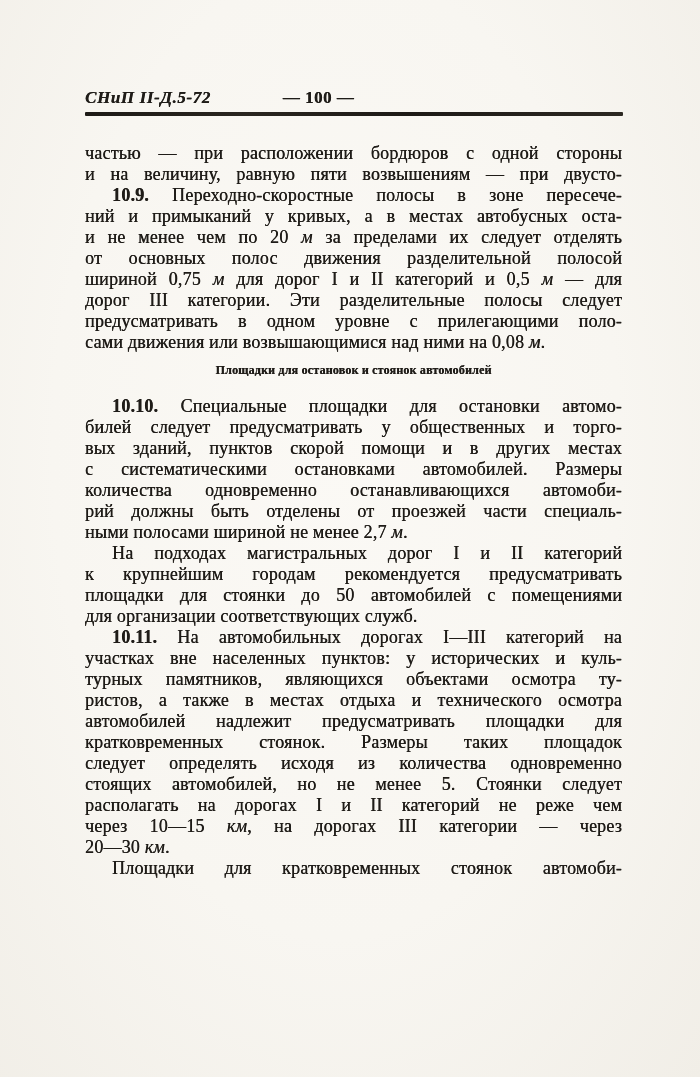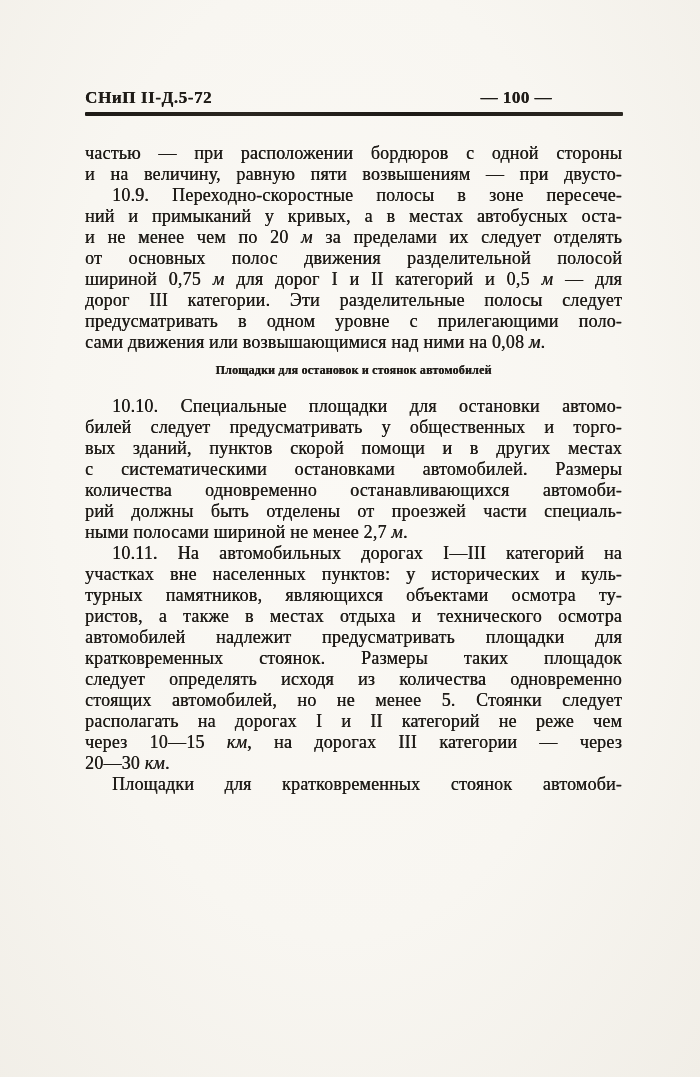--- a/index.html
+++ b/index.html
@@ -32,27 +32,28 @@
     font-size: 17px;
     line-height: 20px;
     font-weight: bold;
   }
   .doc-code {
     position: absolute;
     left: 0;
     top: 0;
     letter-spacing: 0.6px;
     white-space: nowrap;
+    font-style: italic;
   }
   .page-num {
     position: absolute;
     left: 0;
     right: 70px;
     top: 0;
-    text-align: right;
+    text-align: center;
     letter-spacing: 0.5px;
   }
   .rule {
     position: absolute;
     left: 85px;
     top: 112px;
     width: 538px;
     height: 4px;
     background: linear-gradient(90deg, #1d1a16 0%, #2a2620 30%, #1d1a16 60%, #2c2822 100%);
     border-radius: 1px;
@@ -75,21 +76,21 @@
     height: 21px;
     overflow: hidden;
   }
   .line.last {
     text-align-last: left;
   }
   .line.indent {
     text-indent: 27px;
   }
   .line .b {
-    font-weight: normal;
+    font-weight: bold;
   }
   .line .i {
     font-style: italic;
   }
   .section-heading {
     text-align: center;
     font-weight: bold;
     font-size: 12px;
     line-height: 21px;
     margin: 7px 0 15px 0;
@@ -124,20 +125,26 @@
       <div class="paragraph">
         <div class="line indent"><span class="b">10.10.</span> Специальные площадки для остановки автомо-</div>
         <div class="line">билей следует предусматривать у общественных и торго-</div>
         <div class="line">вых зданий, пунктов скорой помощи и в других местах</div>
         <div class="line">с систематическими остановками автомобилей. Размеры</div>
         <div class="line">количества одновременно останавливающихся автомоби-</div>
         <div class="line">рий должны быть отделены от проезжей части специаль-</div>
         <div class="line last">ными полосами шириной не менее 2,7 <span class="i">м</span>.</div>
       </div>
       <div class="paragraph">
+        <div class="line indent">На подходах магистральных дорог I и II категорий</div>
+        <div class="line">к крупнейшим городам рекомендуется предусматривать</div>
+        <div class="line">площадки для стоянки до 50 автомобилей с помещениями</div>
+        <div class="line last">для организации соответствующих служб.</div>
+      </div>
+      <div class="paragraph">
         <div class="line indent"><span class="b">10.11.</span> На автомобильных дорогах I—III категорий на</div>
         <div class="line">участках вне населенных пунктов: у исторических и куль-</div>
         <div class="line">турных памятников, являющихся объектами осмотра ту-</div>
         <div class="line">ристов, а также в местах отдыха и технического осмотра</div>
         <div class="line">автомобилей надлежит предусматривать площадки для</div>
         <div class="line">кратковременных стоянок. Размеры таких площадок</div>
         <div class="line">следует определять исходя из количества одновременно</div>
         <div class="line">стоящих автомобилей, но не менее 5. Стоянки следует</div>
         <div class="line">располагать на дорогах I и II категорий не реже чем</div>
         <div class="line">через 10—15 <span class="i">км</span>, на дорогах III категории — через</div>

